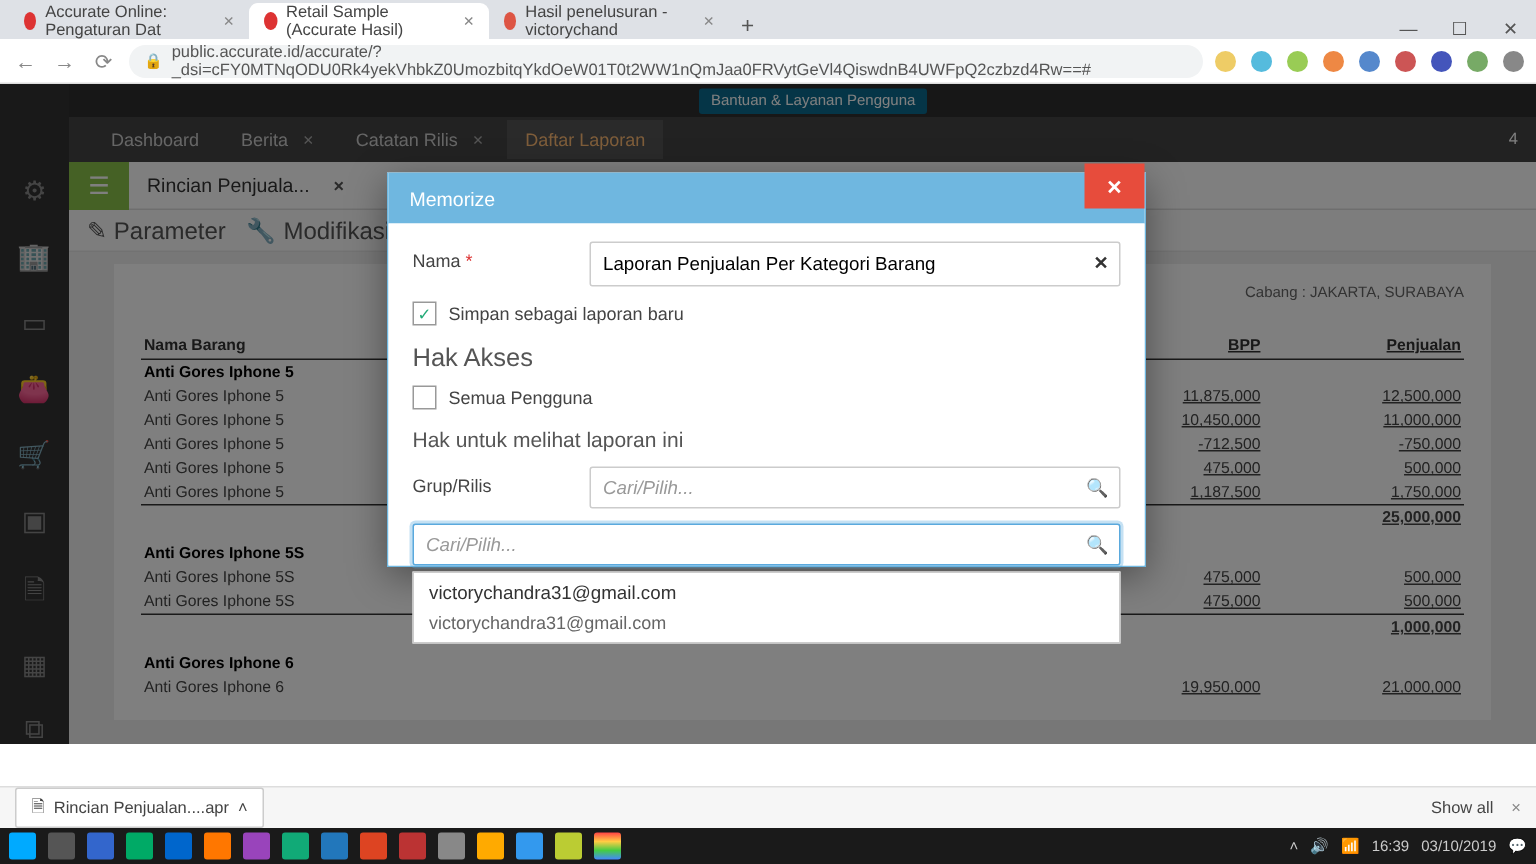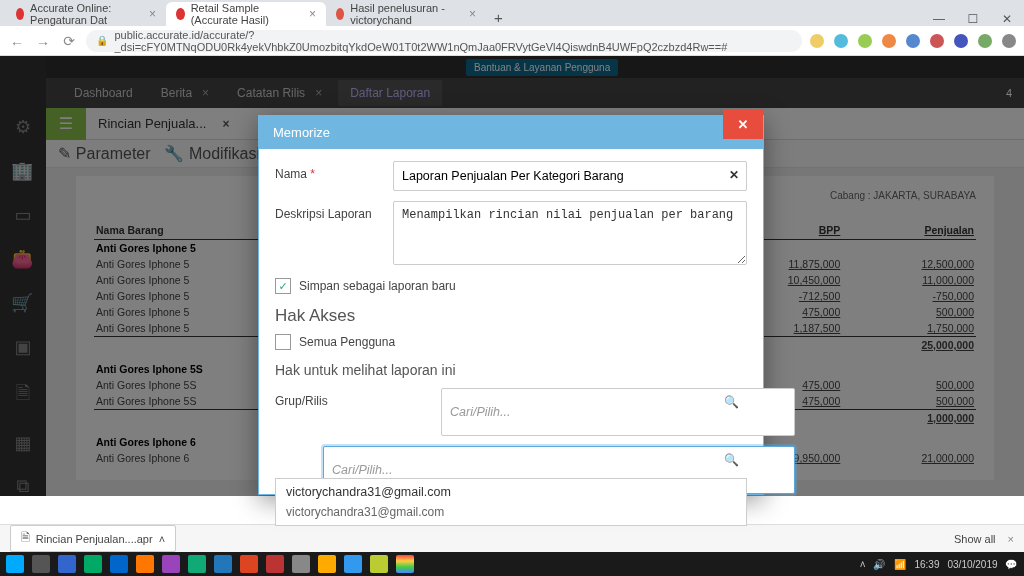--- a/index.html
+++ b/index.html
@@ -21,21 +21,21 @@
     .ext-icons { display: flex; gap: 10px; align-items: center; }
     .ext-icons span { width: 14px; height: 14px; border-radius: 50%; display: inline-block; }
 
     
     .app { position: relative; height: 440px; background: #2e2e2e; }
     .overlay-dim { position: absolute; inset: 0; background: rgba(0,0,0,0.5); z-index: 5; }
     .app-header { height: 22px; background: #2e2e2e; display: flex; align-items: center; }
     .help-btn { margin-left: 466px; background: #0a6a8e; color: #fff; font-size: 10px; padding: 3px 8px; border-radius: 2px; }
     .app-tabs { height: 30px; background: #444; display: flex; align-items: center; padding-left: 62px; gap: 4px; }
     .atab { color: #ccc; padding: 6px 12px; font-size: 12px; display: flex; align-items: center; gap: 10px; }
-    .atab.active { background: #555; color: #c4b5fd; }
+    .atab.active { background: #555; color: #fdba74; }
     .atab .x { color: #aaa; }
     .notif { margin-left: auto; margin-right: 12px; color: #fff; font-size: 11px; }
 
     .left-rail { position: absolute; left: 0; top: 0; width: 46px; height: 100%; background: #333; display: flex; flex-direction: column; align-items: center; padding-top: 60px; gap: 22px; }
     .left-rail span { color: #888; font-size: 18px; }
 
     .page-bg { margin-left: 46px; background: #eee; height: calc(100% - 52px); position: relative; }
     .subhdr { height: 32px; background: #fff; display: flex; align-items: center; border-bottom: 1px solid #ddd; }
     .subhdr .burger { width: 40px; height: 32px; background: #8bc34a; color: #fff; display: flex; align-items: center; justify-content: center; font-size: 16px; }
     .subhdr .title { padding: 0 12px; font-size: 13px; color: #333; }
@@ -60,21 +60,21 @@
     .flabel { width: 118px; font-size: 12px; color: #444; padding-top: 6px; }
     .flabel .req { color: #d33; }
     .finput { flex: 1; position: relative; }
     .text-in { width: 100%; height: 30px; border: 1px solid #ccc; border-radius: 2px; padding: 0 28px 0 8px; font-size: 12.5px; }
     .text-area { width: 100%; height: 64px; border: 1px solid #ccc; border-radius: 2px; padding: 6px 8px; font-family: "Courier New", monospace; font-size: 12px; color: #333; resize: both; }
     .clear-x { position: absolute; right: 8px; top: 7px; font-weight: bold; color: #333; }
     .chk-row { display: flex; align-items: center; gap: 8px; margin: 4px 0 12px 0; font-size: 12px; color: #444; }
     .chkbox { width: 16px; height: 16px; border: 1px solid #999; display: flex; align-items: center; justify-content: center; font-size: 11px; color: #2a7; }
     .section-h { font-size: 17px; color: #555; margin: 6px 0 8px 0; }
     .section-h2 { font-size: 14px; color: #555; margin: 10px 0 10px 0; }
-    .search-in { width: 100%; height: 48px; border: 1px solid #ccc; border-radius: 2px; padding: 0 30px 0 8px; font-size: 12.5px; margin-left: 48px; }
+    .search-in { width: 100%; height: 28px; border: 1px solid #ccc; border-radius: 2px; padding: 0 30px 0 8px; font-size: 12.5px; }
     .search-in.focus { border: 1px solid #5aa9dd; box-shadow: 0 0 0 2px rgba(90,169,221,0.35); }
     .search-in::placeholder { color: #999; font-style: italic; }
     .mag { position: absolute; right: 8px; top: 7px; color: #333; }
     .dropdown { position: absolute; left: 0; top: 32px; right: 0; background: #fff; border: 1px solid #ccc; z-index: 20; }
     .dd-item { padding: 6px 10px; font-size: 12.5px; color: #333; }
     .dd-sub { padding: 0 10px 6px 10px; font-size: 12px; color: #666; }
 
     
     .dl-bar { position: absolute; left: 0; right: 0; bottom: 24px; height: 28px; background: #f6f6f6; border-top: 1px solid #ddd; display: flex; align-items: center; padding: 0 10px; font-size: 11px; color: #444; }
     .dl-item { border: 1px solid #ccc; padding: 3px 10px; border-radius: 2px; background: #fff; display: flex; align-items: center; gap: 6px; }
@@ -284,26 +284,20 @@
     <div class="modal-hd">
       <span>Memorize</span>
       <span class="close">✕</span>
     </div>
     <div class="modal-body">
       <div class="frow">
         <div class="flabel"><span>Nama</span> <span class="req">*</span></div>
         <div class="finput">
           <input class="text-in" value="Laporan Penjualan Per Kategori Barang" style="">
           <span class="clear-x">✕</span>
-        </div>
-      </div>
-      <div class="frow">
-        <div class="flabel">Deskripsi Laporan</div>
-        <div class="finput">
-          <textarea class="text-area" style="">Menampilkan rincian nilai penjualan per barang</textarea>
         </div>
       </div>
       <div class="chk-row">
         <span class="chkbox">✓</span>
         <span>Simpan sebagai laporan baru</span>
       </div>
       <div class="section-h">Hak Akses</div>
       <div class="chk-row">
         <span class="chkbox"></span>
         <span>Semua Pengguna</span>

